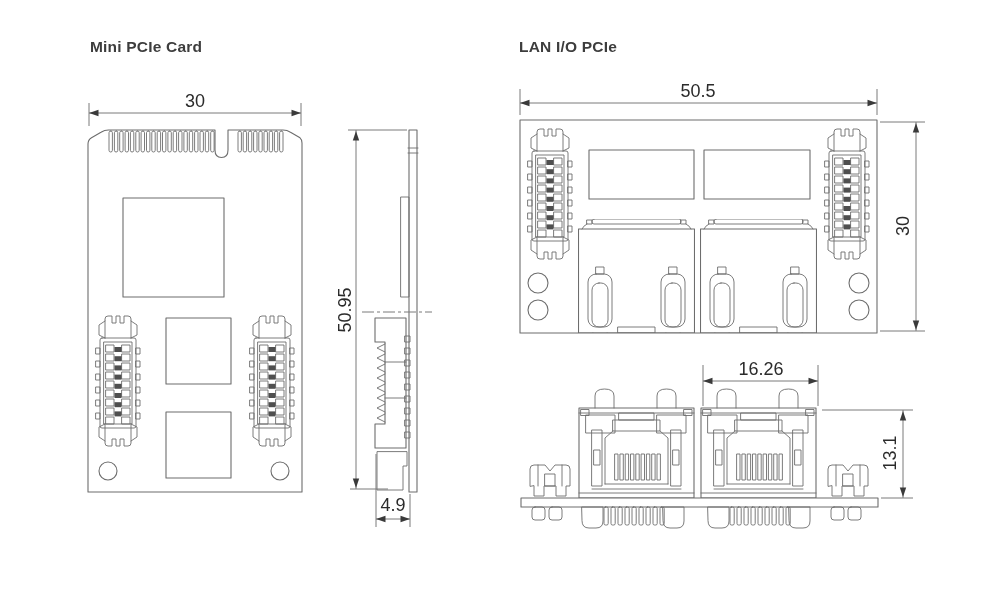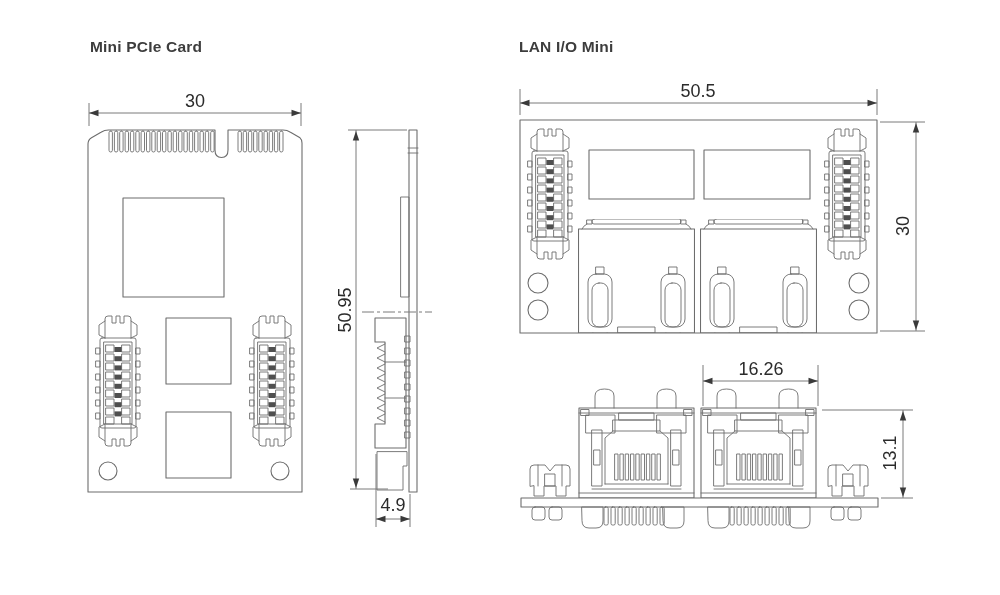--- a/index.html
+++ b/index.html
@@ -16,21 +16,21 @@
   .arw{fill:#3a3a3a;stroke:none;}
   .dark{fill:#4f4f4f;stroke:none;}
   .dimtxt{font-family:"Liberation Sans",sans-serif;font-size:18px;fill:#2b2b2b;}
   .mid{text-anchor:middle;}
 </style>
 </head>
 <body>
 
 <div class="canvas">
   <div class="title" id="t-mini">Mini PCIe Card</div>
-  <div class="title" id="t-lan">LAN I/O Mini</div>
+  <div class="title" id="t-lan">LAN I/O PCIe</div>
 
   <svg width="1000" height="595" viewBox="0 0 1000 595">
     <defs>
       <path id="ar" class="arw" d="M0 0 L9.5 -3.2 L9.5 3.2 Z"></path>
       <rect id="fng" class="ln2" y="131" width="3.4" height="21" rx="1.7"></rect>
       <path id="foot" class="ln2" d="M0 507 h21 v14 q0 7 -7 7 h-7 q-7 0 -7 -7 z"></path>
       <rect id="tooth" class="ln2" y="507" width="4.2" height="18" rx="1.5"></rect>
       <rect id="sfoot" class="ln2" y="507" width="13" height="13" rx="3"></rect>
 
       <g id="pincol">

